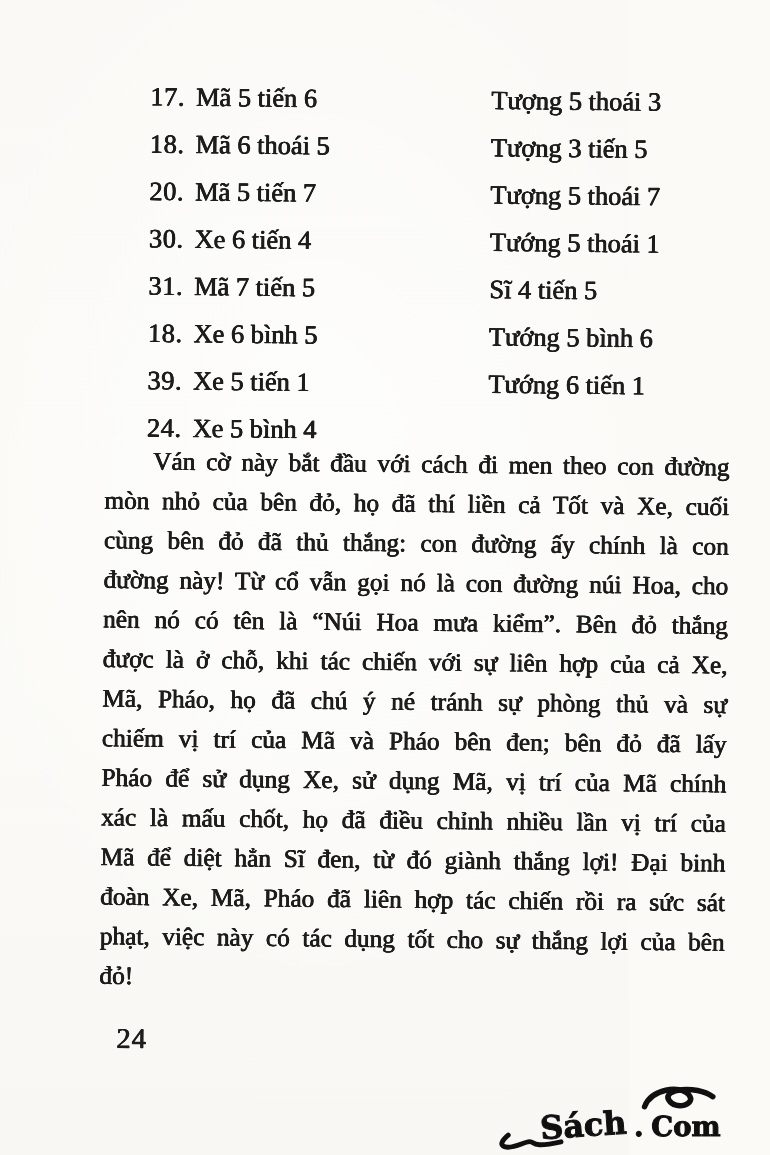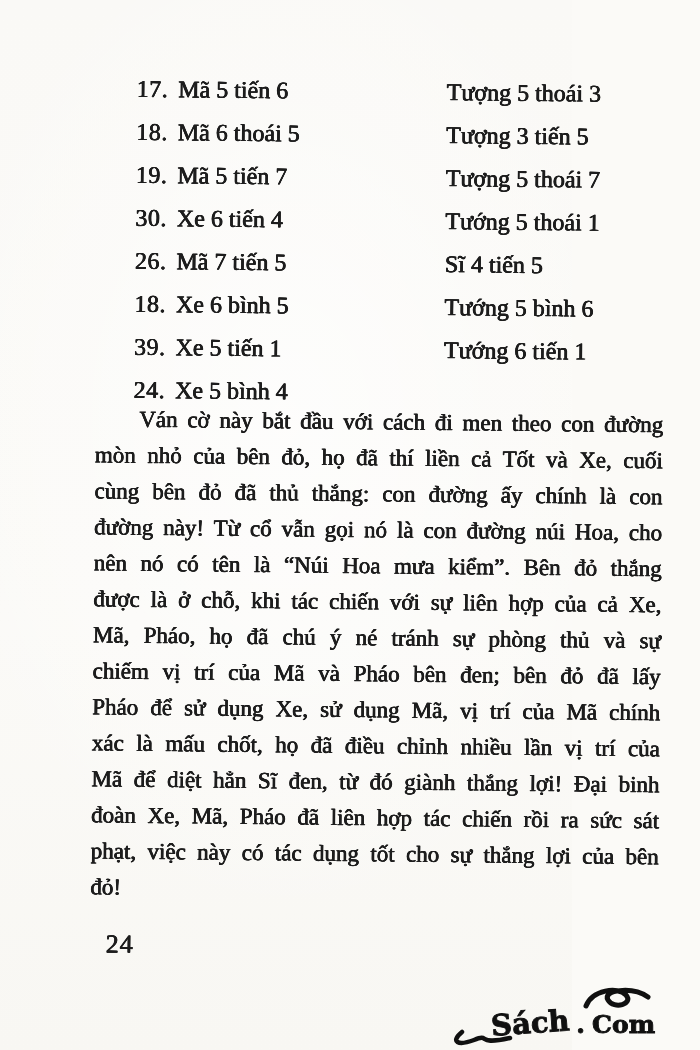--- a/index.html
+++ b/index.html
@@ -121,35 +121,35 @@
       </div>
       <div class="move-row">
         <div class="red-cell">
           <span class="move-no">18.</span>
           <span class="move-text">Mã 6 thoái 5</span>
         </div>
         <div class="black-cell">Tượng 3 tiến 5</div>
       </div>
       <div class="move-row">
         <div class="red-cell">
-          <span class="move-no">19.</span>
+          <span class="move-no">20.</span>
           <span class="move-text">Mã 5 tiến 7</span>
         </div>
         <div class="black-cell">Tượng 5 thoái 7</div>
       </div>
       <div class="move-row">
         <div class="red-cell">
           <span class="move-no">30.</span>
           <span class="move-text">Xe 6 tiến 4</span>
         </div>
         <div class="black-cell">Tướng 5 thoái 1</div>
       </div>
       <div class="move-row">
         <div class="red-cell">
-          <span class="move-no">26.</span>
+          <span class="move-no">31.</span>
           <span class="move-text">Mã 7 tiến 5</span>
         </div>
         <div class="black-cell">Sĩ 4 tiến 5</div>
       </div>
       <div class="move-row">
         <div class="red-cell">
           <span class="move-no">18.</span>
           <span class="move-text">Xe 6 bình 5</span>
         </div>
         <div class="black-cell">Tướng 5 bình 6</div>

